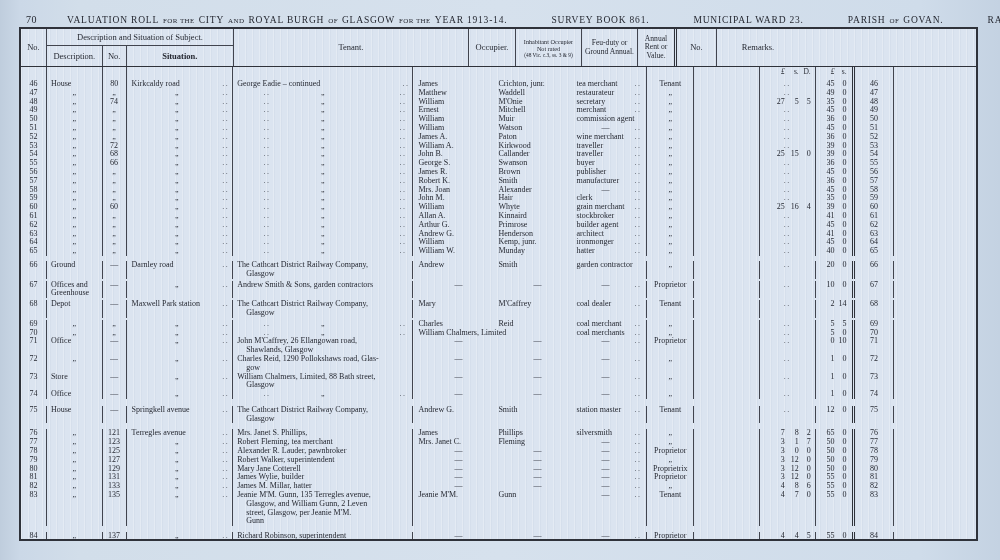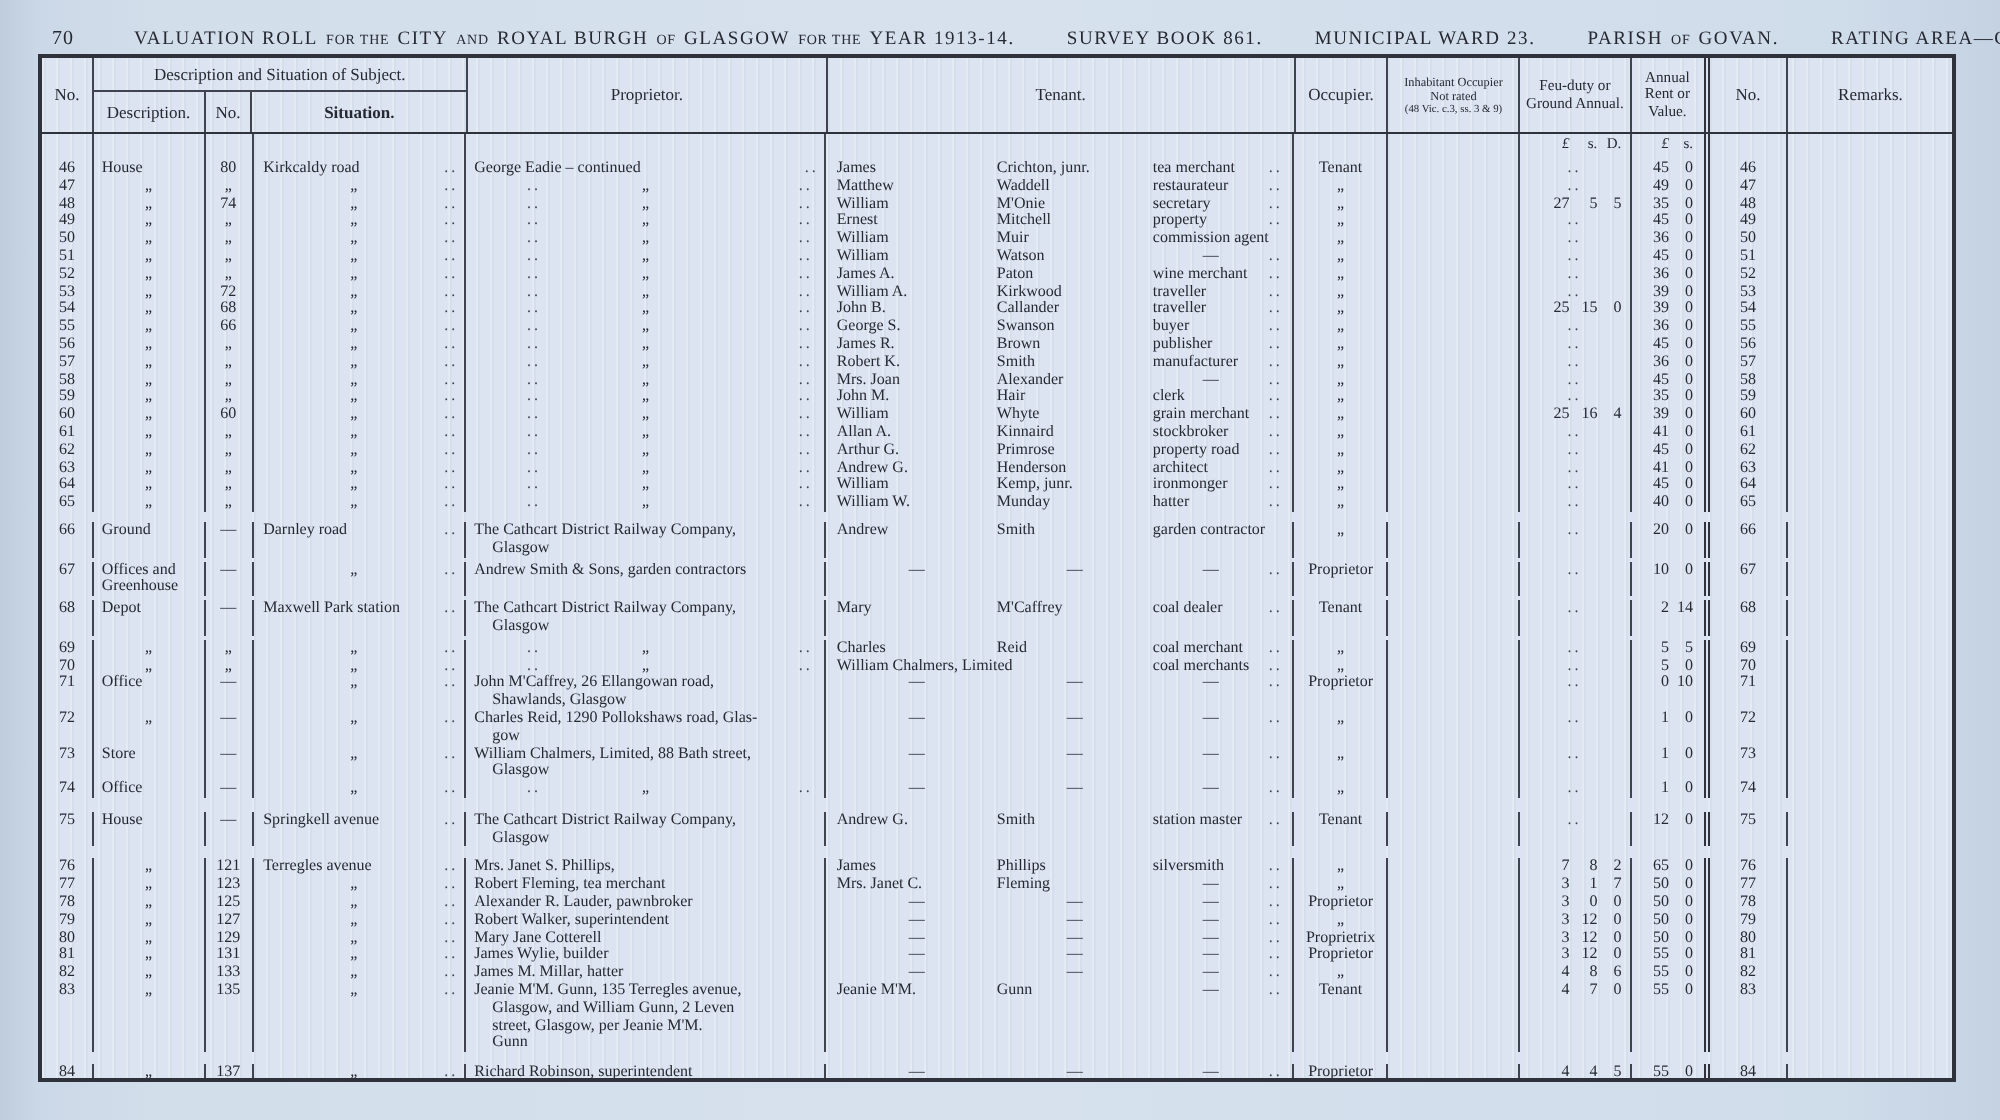--- a/index.html
+++ b/index.html
@@ -3,21 +3,21 @@
 <meta charset="utf-8">
 <style>
   html,body{margin:0;padding:0;}
   body{width:1000px;height:560px;font-family:"Liberation Serif","DejaVu Serif",serif;color:#262932;}
   .page{position:relative;width:1000px;height:560px;overflow:hidden;
     background:linear-gradient(90deg,#bfcddd 0,#cbd8e7 2%,#d2deea 8%,#d6e1ed 50%,#cfdcea 92%,#c4d2e2 100%);}
   .doc-header{position:absolute;top:9px;left:26px;right:10px;display:flex;align-items:baseline;white-space:nowrap;}
   .pageno{font-size:10px;margin-right:30px;letter-spacing:.5px;}
   .tseg{font-size:9.5px;letter-spacing:.8px;margin-right:4px;}
   .tseg.small{font-size:7px;letter-spacing:.4px;}
-  .tseg.gap{margin-left:22px;}
+  .tseg.gap{margin-left:40px;}
   
   .vtable{position:absolute;left:19px;top:27px;width:959px;height:514px;box-sizing:border-box;
     border:2px solid #2f323a;display:flex;flex-direction:column;
     background:#dbe4f0;
     background-image:repeating-linear-gradient(90deg,rgba(255,255,255,.25) 0 1px,rgba(120,140,170,.06) 1px 2px,rgba(0,0,0,0) 2px 7px);}
   .thead{display:flex;height:37px;border-bottom:1px solid #2f323a;font-size:8.5px;text-align:center;}
   .hc{box-sizing:border-box;border-right:1px solid #41444e;display:flex;align-items:center;justify-content:center;padding:1px 2px;line-height:9px;}
   .hgroup{box-sizing:border-box;border-right:1px solid #41444e;display:flex;flex-direction:column;padding:0;text-align:center;}
   .hgroup .gtop{height:16px;border-bottom:1px solid #41444e;display:flex;align-items:center;justify-content:center;}
   .hgroup .gbot{flex:1;display:flex;}
@@ -89,21 +89,20 @@
     <div class="thead">
       <div class="hc w-no1">No.</div>
       <div class="hgroup" style="width:187px">
         <div class="gtop">Description and Situation of Subject.</div>
         <div class="gbot">
           <div class="hc w-desc">Description.</div>
           <div class="hc w-num">No.</div>
           <div class="hc w-sit">Situation.</div>
         </div>
       </div>
-      <div class="hc w-prop">Proprietor.</div>
       <div class="hc w-ten">Tenant.</div>
       <div class="hc w-occ">Occupier.</div>
       <div class="hc h-inh w-inh">
         <div class="l1">Inhabitant Occupier</div>
         <div class="l2">Not rated</div>
         <div class="l3">(48 Vic. c.3, ss. 3 &amp; 9)</div>
       </div>
       <div class="hc h-feu w-feu">Feu-duty or Ground Annual.</div>
       <div class="hc h-rent w-rent" style="border-right:3px double #2f323a">Annual Rent or Value.</div>
       <div class="hc w-no3">No.</div>
@@ -238,21 +237,21 @@
             <span class="dots">..</span>
           </div>
           <div class="c prop pditto">
             <span class="dots">..</span>
             <span>„</span>
             <span class="dots">..</span>
           </div>
           <div class="c ten">
             <span class="tf">Ernest</span>
             <span class="tl">Mitchell</span>
-            <span class="to">property</span>
+            <span class="to">merchant</span>
             <span class="dots tdots">..</span>
           </div>
           <div class="c occ">„</div>
           <div class="c inh"></div>
           <div class="c feu fd">
             <span class="dots">..</span>
           </div>
           <div class="c rent">
             <span class="r1">45</span>
             <span class="r2">0</span>
@@ -645,21 +644,21 @@
             <span class="dots">..</span>
           </div>
           <div class="c prop pditto">
             <span class="dots">..</span>
             <span>„</span>
             <span class="dots">..</span>
           </div>
           <div class="c ten">
             <span class="tf">Arthur G.</span>
             <span class="tl">Primrose</span>
-            <span class="to">property road</span>
+            <span class="to">builder agent</span>
             <span class="dots tdots">..</span>
           </div>
           <div class="c occ">„</div>
           <div class="c inh"></div>
           <div class="c feu fd">
             <span class="dots">..</span>
           </div>
           <div class="c rent">
             <span class="r1">45</span>
             <span class="r2">0</span>

